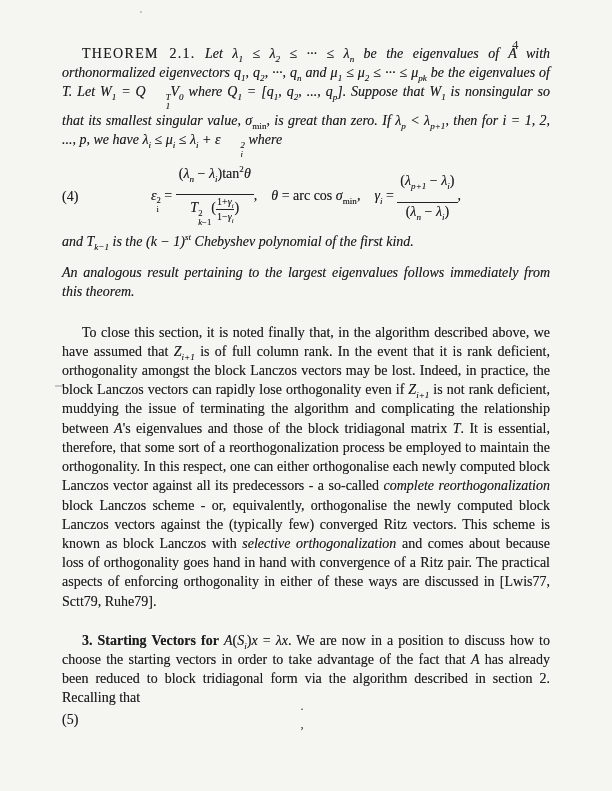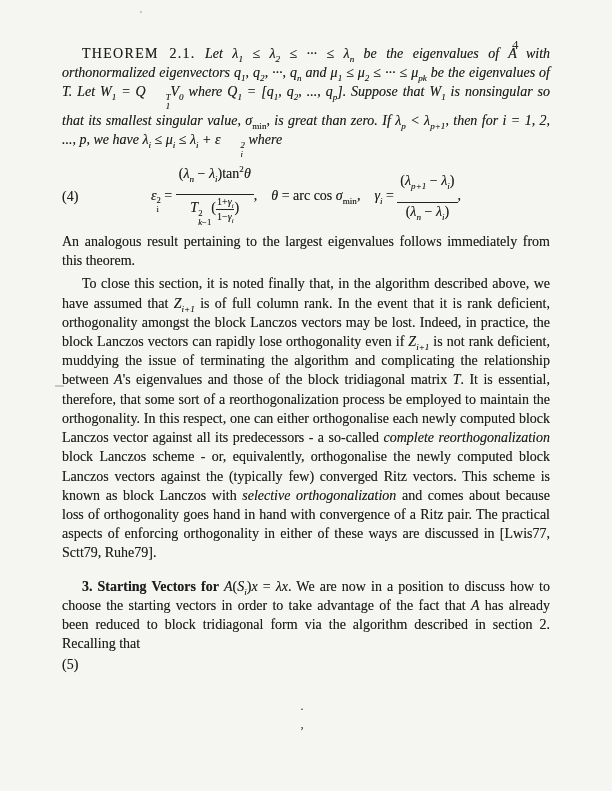--- a/index.html
+++ b/index.html
@@ -84,26 +84,27 @@
       <span class="eq-label">(4)</span>
       <span class="eq-formula"><i>ε</i><span class="ss">
             <span class="rm">2</span>
             <span>i</span>
           </span> = <span class="frac"><span class="num">(<i>λ<sub>n</sub></i> − <i>λ<sub>i</sub></i>)tan<sup>2</sup><i>θ</i></span><span class="den"><i>T</i><span class="ss">
                 <span class="rm">2</span>
                 <span><i>k</i>−1</span>
               </span>(<span class="frac sm"><span class="num">1+<i>γ<sub>i</sub></i></span><span class="den">1−<i>γ<sub>i</sub></i></span></span>)</span></span>, <i>θ</i> = arc cos <i>σ</i><sub class="rm">min</sub>, <i>γ<sub>i</sub></i> = <span class="frac"><span class="num">(<i>λ<sub>p+1</sub></i> − <i>λ<sub>i</sub></i>)</span><span class="den">(<i>λ<sub>n</sub></i> − <i>λ<sub>i</sub></i>)</span></span>,</span>
     </div>
 
+    <p class="italic-line">and T<sub>k−1</sub> is the (k − 1)<sup>st</sup> Chebyshev polynomial of the first kind.</p>
 
-    <p style="margin-bottom:4px;">An analogous result pertaining to the largest eigenvalues follows immediately from this theorem.</p>
+    <p style="margin-bottom:21px;font-style:italic;">An analogous result pertaining to the largest eigenvalues follows immediately from this theorem.</p>
 
     <p class="indent">To close this section, it is noted finally that, in the algorithm described above, we have assumed that <i>Z<sub>i+1</sub></i> is of full column rank.  In the event that it is rank deficient, orthogonality amongst the block Lanczos vectors may be lost.  Indeed, in practice, the block Lanczos vectors can rapidly lose orthogonality even if <i>Z<sub>i+1</sub></i> is not rank deficient, muddying the issue of terminating the algorithm and complicating the relationship between <i>A</i>'s eigenvalues and those of the block tridiagonal matrix <i>T</i>. It is essential, therefore, that some sort of a reorthogonalization process be employed to maintain the orthogonality.  In this respect, one can either orthogonalise each newly computed block Lanczos vector against all its predecessors - a so-called <i>complete reorthogonalization</i> block Lanczos scheme - or, equivalently, orthogonalise the newly computed block Lanczos vectors against the (typically few) converged Ritz vectors. This scheme is known as block Lanczos with <i>selective orthogonalization</i> and comes about because loss of orthogonality goes hand in hand with convergence of a Ritz pair.  The practical aspects of enforcing orthogonality in either of these ways are discussed in [Lwis77, Sctt79, Ruhe79].</p>
 
-    <p class="indent" style="margin-top:14px;"><span class="sec-head">3. Starting Vectors for</span> <i>A</i>(<i>S<sub>i</sub></i>)<i>x</i> = <i>λx</i>.  We are now in a position to discuss how to choose the starting vectors in order to take advantage of the fact that <i>A</i> has already been reduced to block tridiagonal form via the algorithm described in section 2.  Recalling that</p>
+    <p class="indent" style="margin-top:20px;"><span class="sec-head">3. Starting Vectors for</span> <i>A</i>(<i>S<sub>i</sub></i>)<i>x</i> = <i>λx</i>.  We are now in a position to discuss how to choose the starting vectors in order to take advantage of the fact that <i>A</i> has already been reduced to block tridiagonal form via the algorithm described in section 2.  Recalling that</p>
 
     <div class="eq eq5wrap">
       <span class="eq-label">(5)</span>
     </div>
 
 
   </div>
 
   <div class="footer-marks">· ‚</div>
 

